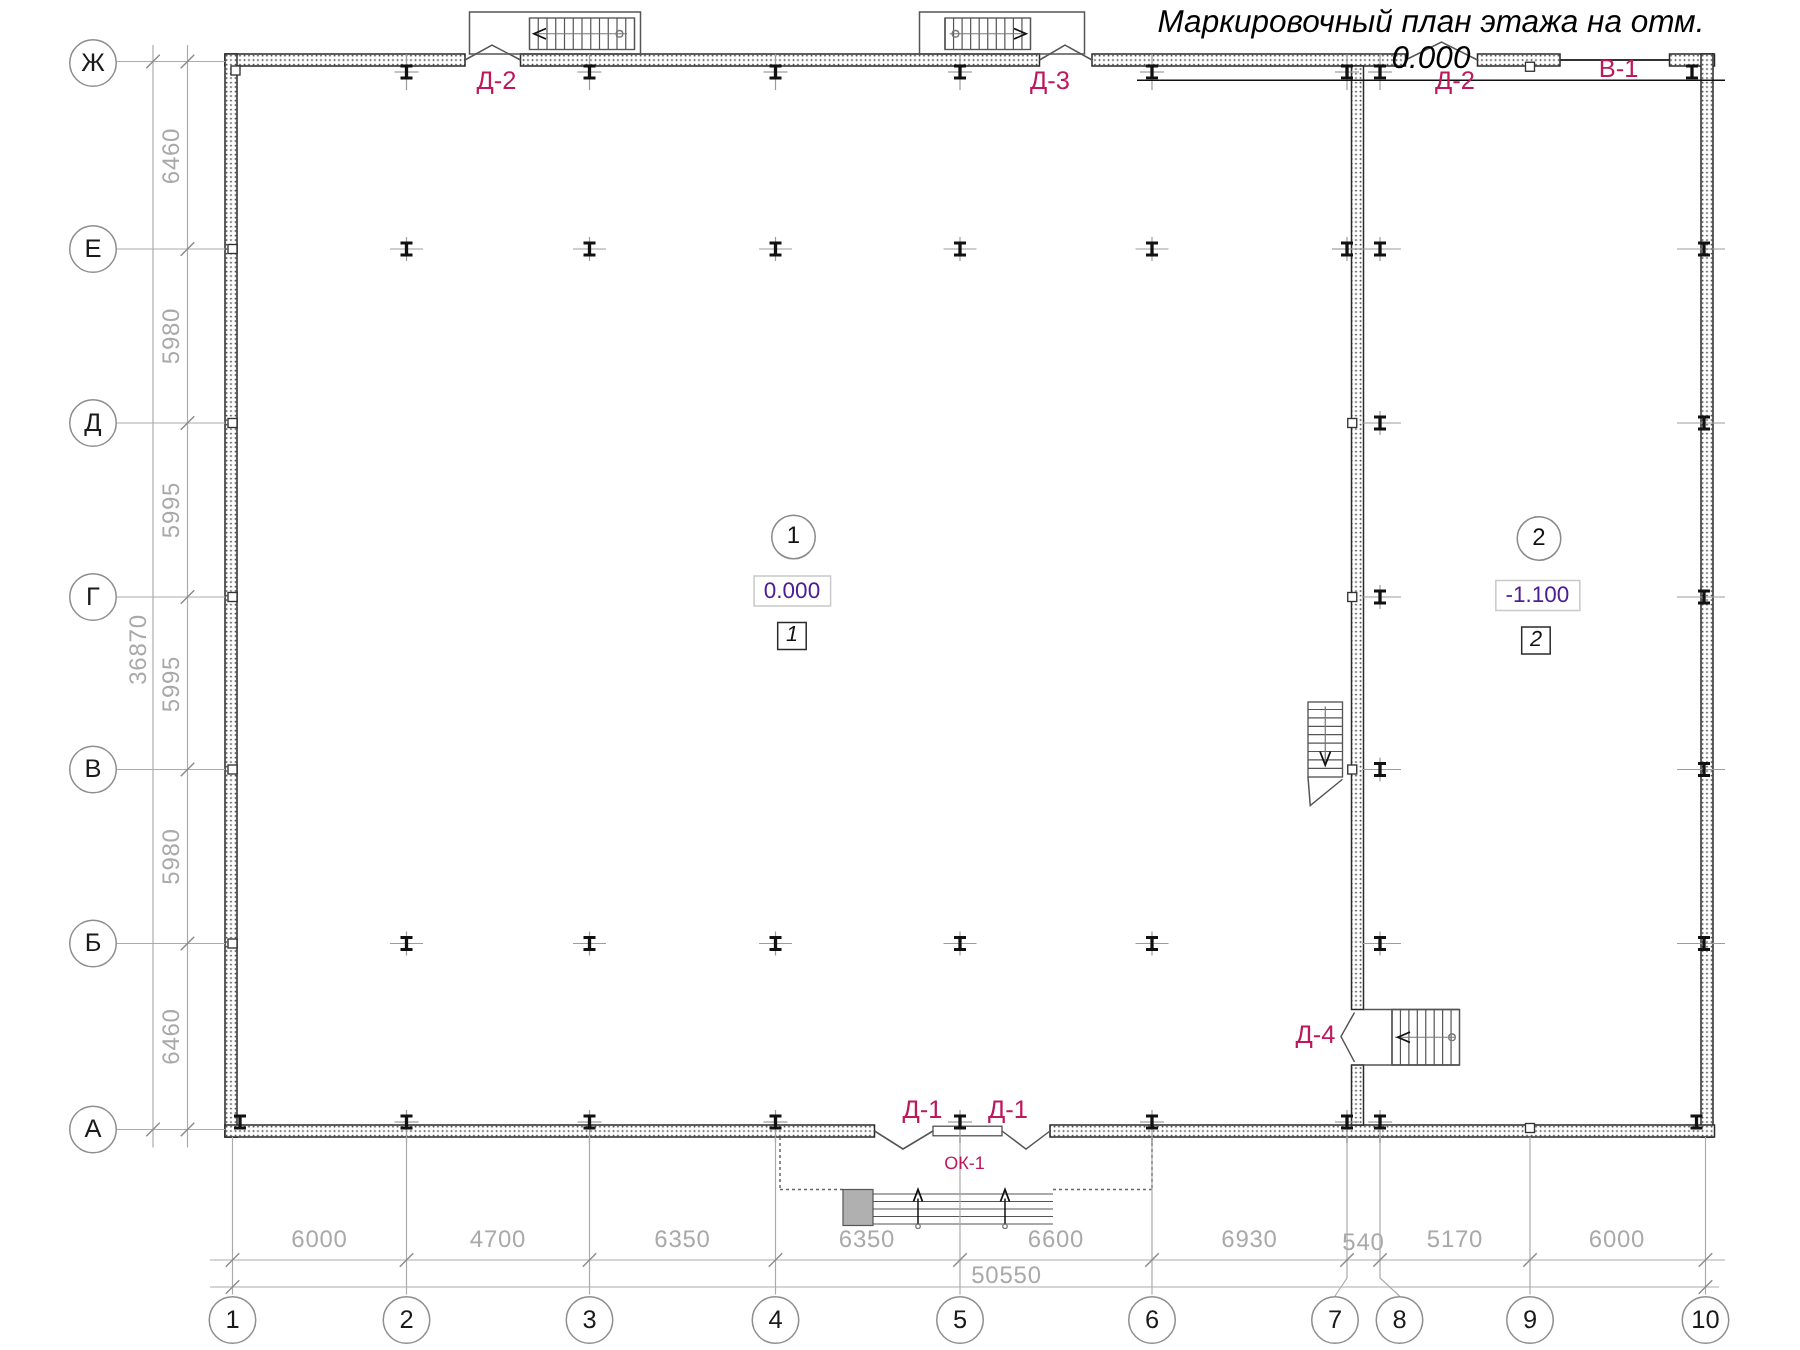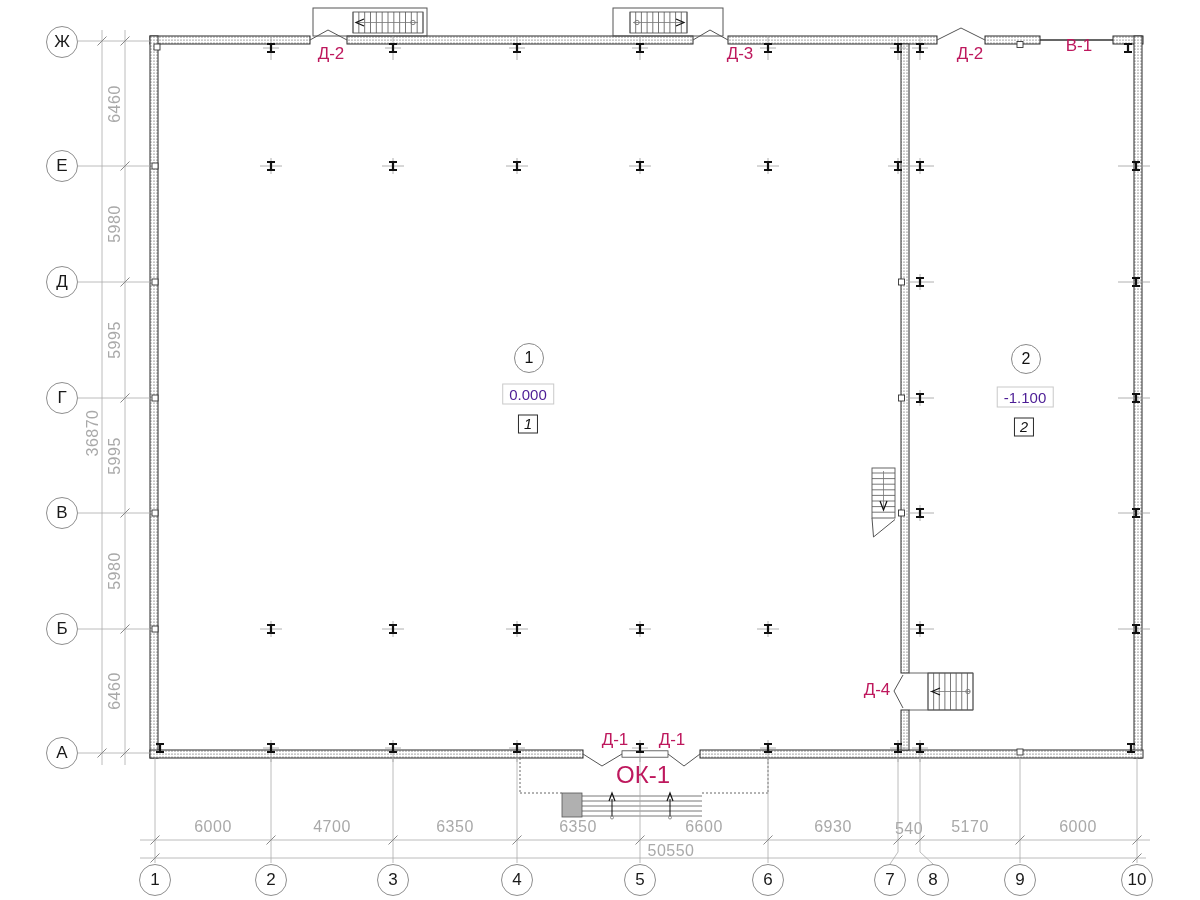--- a/index.html
+++ b/index.html
@@ -1,20 +1,20 @@
 <!DOCTYPE html>
 <html><head>
 <meta charset="utf-8">
 <style>
   html,body{margin:0;padding:0;background:#ffffff;}
   #canvas{position:relative;width:1200px;height:900px;background:#ffffff;overflow:hidden;
           font-family:"Liberation Sans", sans-serif;}
   #plan-svg{position:absolute;left:0;top:0;}
   .lbl{position:absolute;transform:translate(-50%,-50%);color:#be185d;font-size:17px;white-space:nowrap;}
-  .lbl-big{font-size:24px;}
+  .lbl-big{font-size:12px;}
   .title{position:absolute;left:758px;top:3px;width:392px;text-align:center;font-style:italic;
          font-size:21px;color:#000;border-bottom:1.5px solid #111;padding-bottom:2px;}
   .bubble{position:absolute;width:30px;height:30px;border:1px solid #8f8f8f;border-radius:50%;
           background:#fff;text-align:center;line-height:30px;font-size:17px;color:#1a1a1a;}
   .dim{position:absolute;transform:translate(-50%,-50%);font-size:16px;color:#a9a9a9;letter-spacing:.5px;white-space:nowrap;}
   .dim-v{transform:translate(-50%,-50%) rotate(-90deg);}
   .room-circle{position:absolute;width:28px;height:28px;border:1px solid #8a8a8a;border-radius:50%;
                background:#fff;text-align:center;line-height:28px;font-size:16px;color:#111;}
   .elev-box{position:absolute;transform:translate(-50%,-50%);border:1px solid #c9c9c9;background:#fff;
             padding:1px 6px;font-size:15px;color:#4c1d95;}
@@ -384,20 +384,21 @@
         <line x1="763.5" y1="844.5" x2="772.5" y2="835.5" stroke="#8a8a8a" stroke-width="1"></line>
         <line x1="893.5" y1="844.5" x2="902.5" y2="835.5" stroke="#8a8a8a" stroke-width="1"></line>
         <line x1="915.5" y1="844.5" x2="924.5" y2="835.5" stroke="#8a8a8a" stroke-width="1"></line>
         <line x1="1015.5" y1="844.5" x2="1024.5" y2="835.5" stroke="#8a8a8a" stroke-width="1"></line>
         <line x1="1132.5" y1="844.5" x2="1141.5" y2="835.5" stroke="#8a8a8a" stroke-width="1"></line>
         <line x1="150.5" y1="862.5" x2="159.5" y2="853.5" stroke="#8a8a8a" stroke-width="1"></line>
         <line x1="1132.5" y1="862.5" x2="1141.5" y2="853.5" stroke="#8a8a8a" stroke-width="1"></line>
       </g>
     </svg>
 
+  <div class="title">Маркировочный план этажа на отм. 0.000</div>
 
   <div class="bubble" style="left:46px;top:26px">Ж</div>
   <div class="bubble" style="left:46px;top:150px">Е</div>
   <div class="bubble" style="left:46px;top:266px">Д</div>
   <div class="bubble" style="left:46px;top:382px">Г</div>
   <div class="bubble" style="left:46px;top:497px">В</div>
   <div class="bubble" style="left:46px;top:613px">Б</div>
   <div class="bubble" style="left:46px;top:737px">А</div>
 
   <div class="bubble" style="left:139px;top:864px">1</div>
@@ -424,21 +425,21 @@
   <div class="dim" style="left:455px;top:827px">6350</div>
   <div class="dim" style="left:578px;top:827px">6350</div>
   <div class="dim" style="left:704px;top:827px">6600</div>
   <div class="dim" style="left:833px;top:827px">6930</div>
   <div class="dim" style="left:909px;top:829px">540</div>
   <div class="dim" style="left:970px;top:827px">5170</div>
   <div class="dim" style="left:1078px;top:827px">6000</div>
   <div class="dim" style="left:671px;top:851px">50550</div>
 
   <div class="lbl" style="left:331px;top:54px">Д-2</div>
-  <div class="lbl" style="left:740px;top:54px">Д-3</div>
+  <div class="lbl" style="left:700px;top:54px">Д-3</div>
   <div class="lbl" style="left:970px;top:54px">Д-2</div>
   <div class="lbl" style="left:1079px;top:46px">В-1</div>
   <div class="lbl" style="left:615px;top:740px">Д-1</div>
   <div class="lbl" style="left:672px;top:740px">Д-1</div>
   <div class="lbl lbl-big" style="left:643px;top:775px">ОК-1</div>
   <div class="lbl" style="left:877px;top:690px">Д-4</div>
 
   <div class="room-circle" style="left:514px;top:343px">1</div>
   <div class="elev-box" style="left:528px;top:394px">0.000</div>
   <div class="mark-box" style="left:528px;top:424px">1</div>

